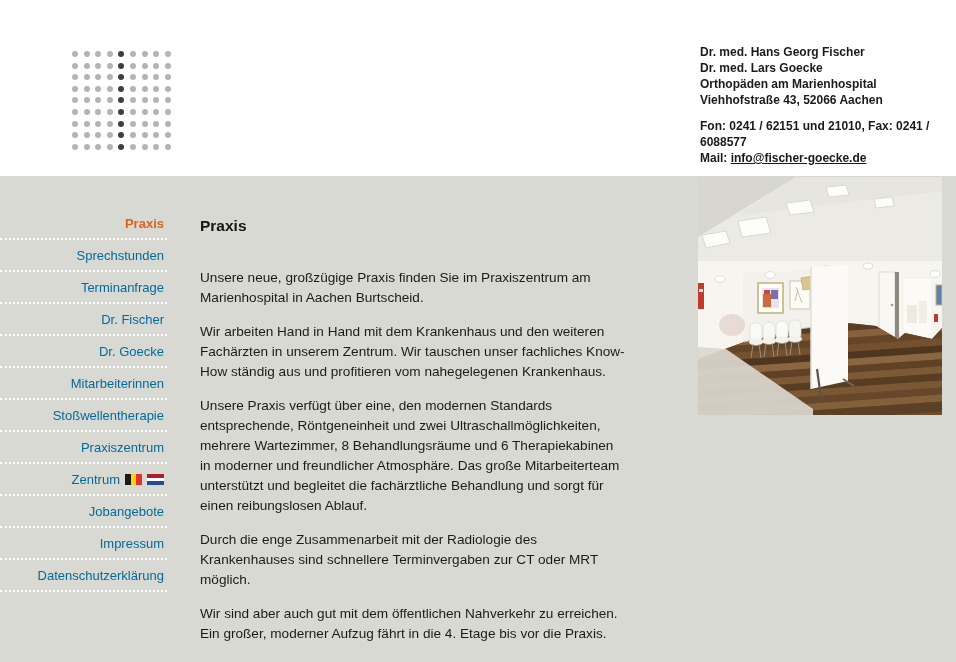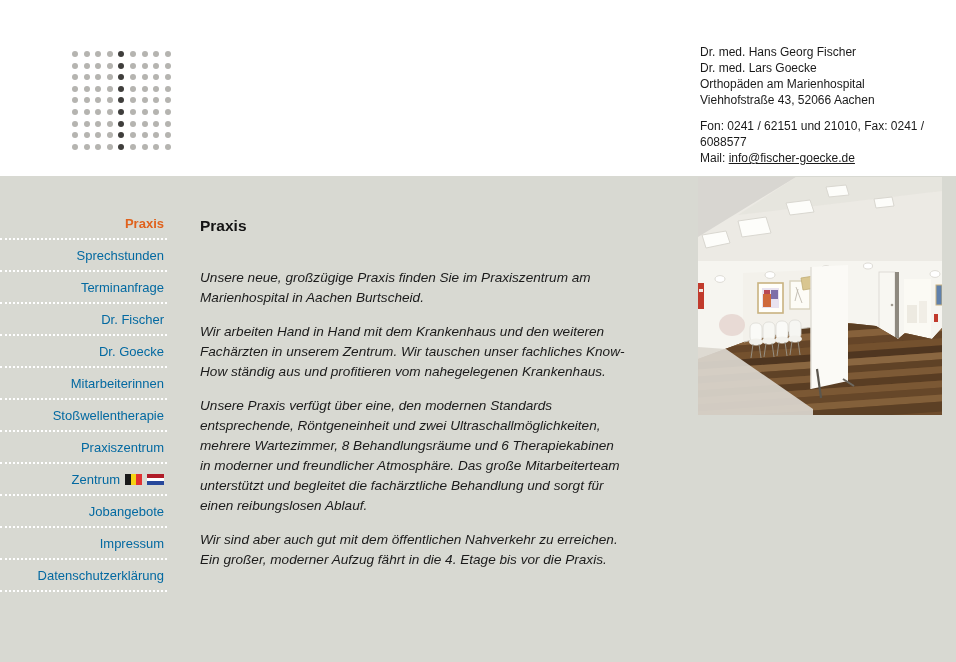--- a/index.html
+++ b/index.html
@@ -2,21 +2,21 @@
 <html><head>
 <meta charset="utf-8">
 <style>
   html,body{margin:0;padding:0;}
   body{
     width:956px;height:662px;position:relative;overflow:hidden;
     background:#ffffff;
     font-family:"Liberation Sans", sans-serif;
   }
   
-  .header{position:absolute;left:0;top:0;width:956px;height:128px;background:#ffffff;}
+  .header{position:absolute;left:0;top:0;width:956px;height:128px;background:#ffffff;font-weight:bold;}
   .logo{position:absolute;left:72px;top:51px;display:grid;
         grid-template-columns:repeat(9,6px);grid-auto-rows:6px;gap:5.6px;}
   .logo-dot{width:6px;height:6px;border-radius:50%;}
   .contact{position:absolute;left:700px;top:44px;font-size:12px;line-height:16px;color:#1a1a1a;}
   .contact .gap{height:10px;}
   .contact a{color:#1a1a1a;text-decoration:underline;cursor:pointer;}
   
   .band{position:absolute;left:0;top:176px;width:956px;height:486px;background:#d8d9d2;}
   
   .nav{position:absolute;left:0;top:32px;width:167px;}
@@ -25,21 +25,21 @@
     display:flex;align-items:center;justify-content:flex-end;gap:5px;
     padding-right:3px;font-size:13px;color:#0369a1;cursor:pointer;white-space:nowrap;
   }
   .nav-item.active{color:#e0621d;font-weight:700;}
   .flag{width:17px;height:11px;display:inline-block;flex:0 0 auto;}
   .flag-be{background:linear-gradient(to right,#1a1a1a 0 33.4%,#f5d414 33.4% 66.7%,#e23131 66.7% 100%);}
   .flag-nl{background:linear-gradient(to bottom,#b01c28 0 33.4%,#ffffff 33.4% 66.7%,#27489b 66.7% 100%);}
   
   .content{position:absolute;left:200px;top:41px;width:462px;}
   .content h1{margin:0 0 33px 0;font-size:15.5px;line-height:18px;font-weight:700;color:#141414;}
-  .content p{margin:0 0 14px 0;font-size:13.6px;line-height:20px;color:#1b1b1b;white-space:pre-line;font-style:italic;}
+  .content p{margin:0 0 14px 0;font-size:13.6px;line-height:20px;color:#1b1b1b;white-space:pre-line;}
   
   .photo{position:absolute;left:698px;top:1px;width:244px;height:238px;overflow:hidden;}
 </style>
 </head>
 <body>
 
 <div class="header">
   <div class="logo">
       <div class="logo-dot" style="background: rgb(181, 180, 176);"></div>
       <div class="logo-dot" style="background: rgb(181, 180, 176);"></div>
@@ -189,20 +189,23 @@
 Marienhospital in Aachen Burtscheid.</p>
         <p>Wir arbeiten Hand in Hand mit dem Krankenhaus und den weiteren
 Fachärzten in unserem Zentrum. Wir tauschen unser fachliches Know-
 How ständig aus und profitieren vom nahegelegenen Krankenhaus.</p>
         <p>Unsere Praxis verfügt über eine, den modernen Standards
 entsprechende, Röntgeneinheit und zwei Ultraschallmöglichkeiten,
 mehrere Wartezimmer, 8 Behandlungsräume und 6 Therapiekabinen
 in moderner und freundlicher Atmosphäre. Das große Mitarbeiterteam
 unterstützt und begleitet die fachärztliche Behandlung und sorgt für
 einen reibungslosen Ablauf.</p>
+        <p>Durch die enge Zusammenarbeit mit der Radiologie des
+Krankenhauses sind schnellere Terminvergaben zur CT oder MRT
+möglich.</p>
         <p>Wir sind aber auch gut mit dem öffentlichen Nahverkehr zu erreichen.
 Ein großer, moderner Aufzug fährt in die 4. Etage bis vor die Praxis.</p>
       </div>
   </div>
 
   <div class="photo">
     <svg viewBox="0 0 244 238" width="244" height="238" xmlns="http://www.w3.org/2000/svg">
 
       <rect width="244" height="238" fill="#f2f1ec"></rect>
 

